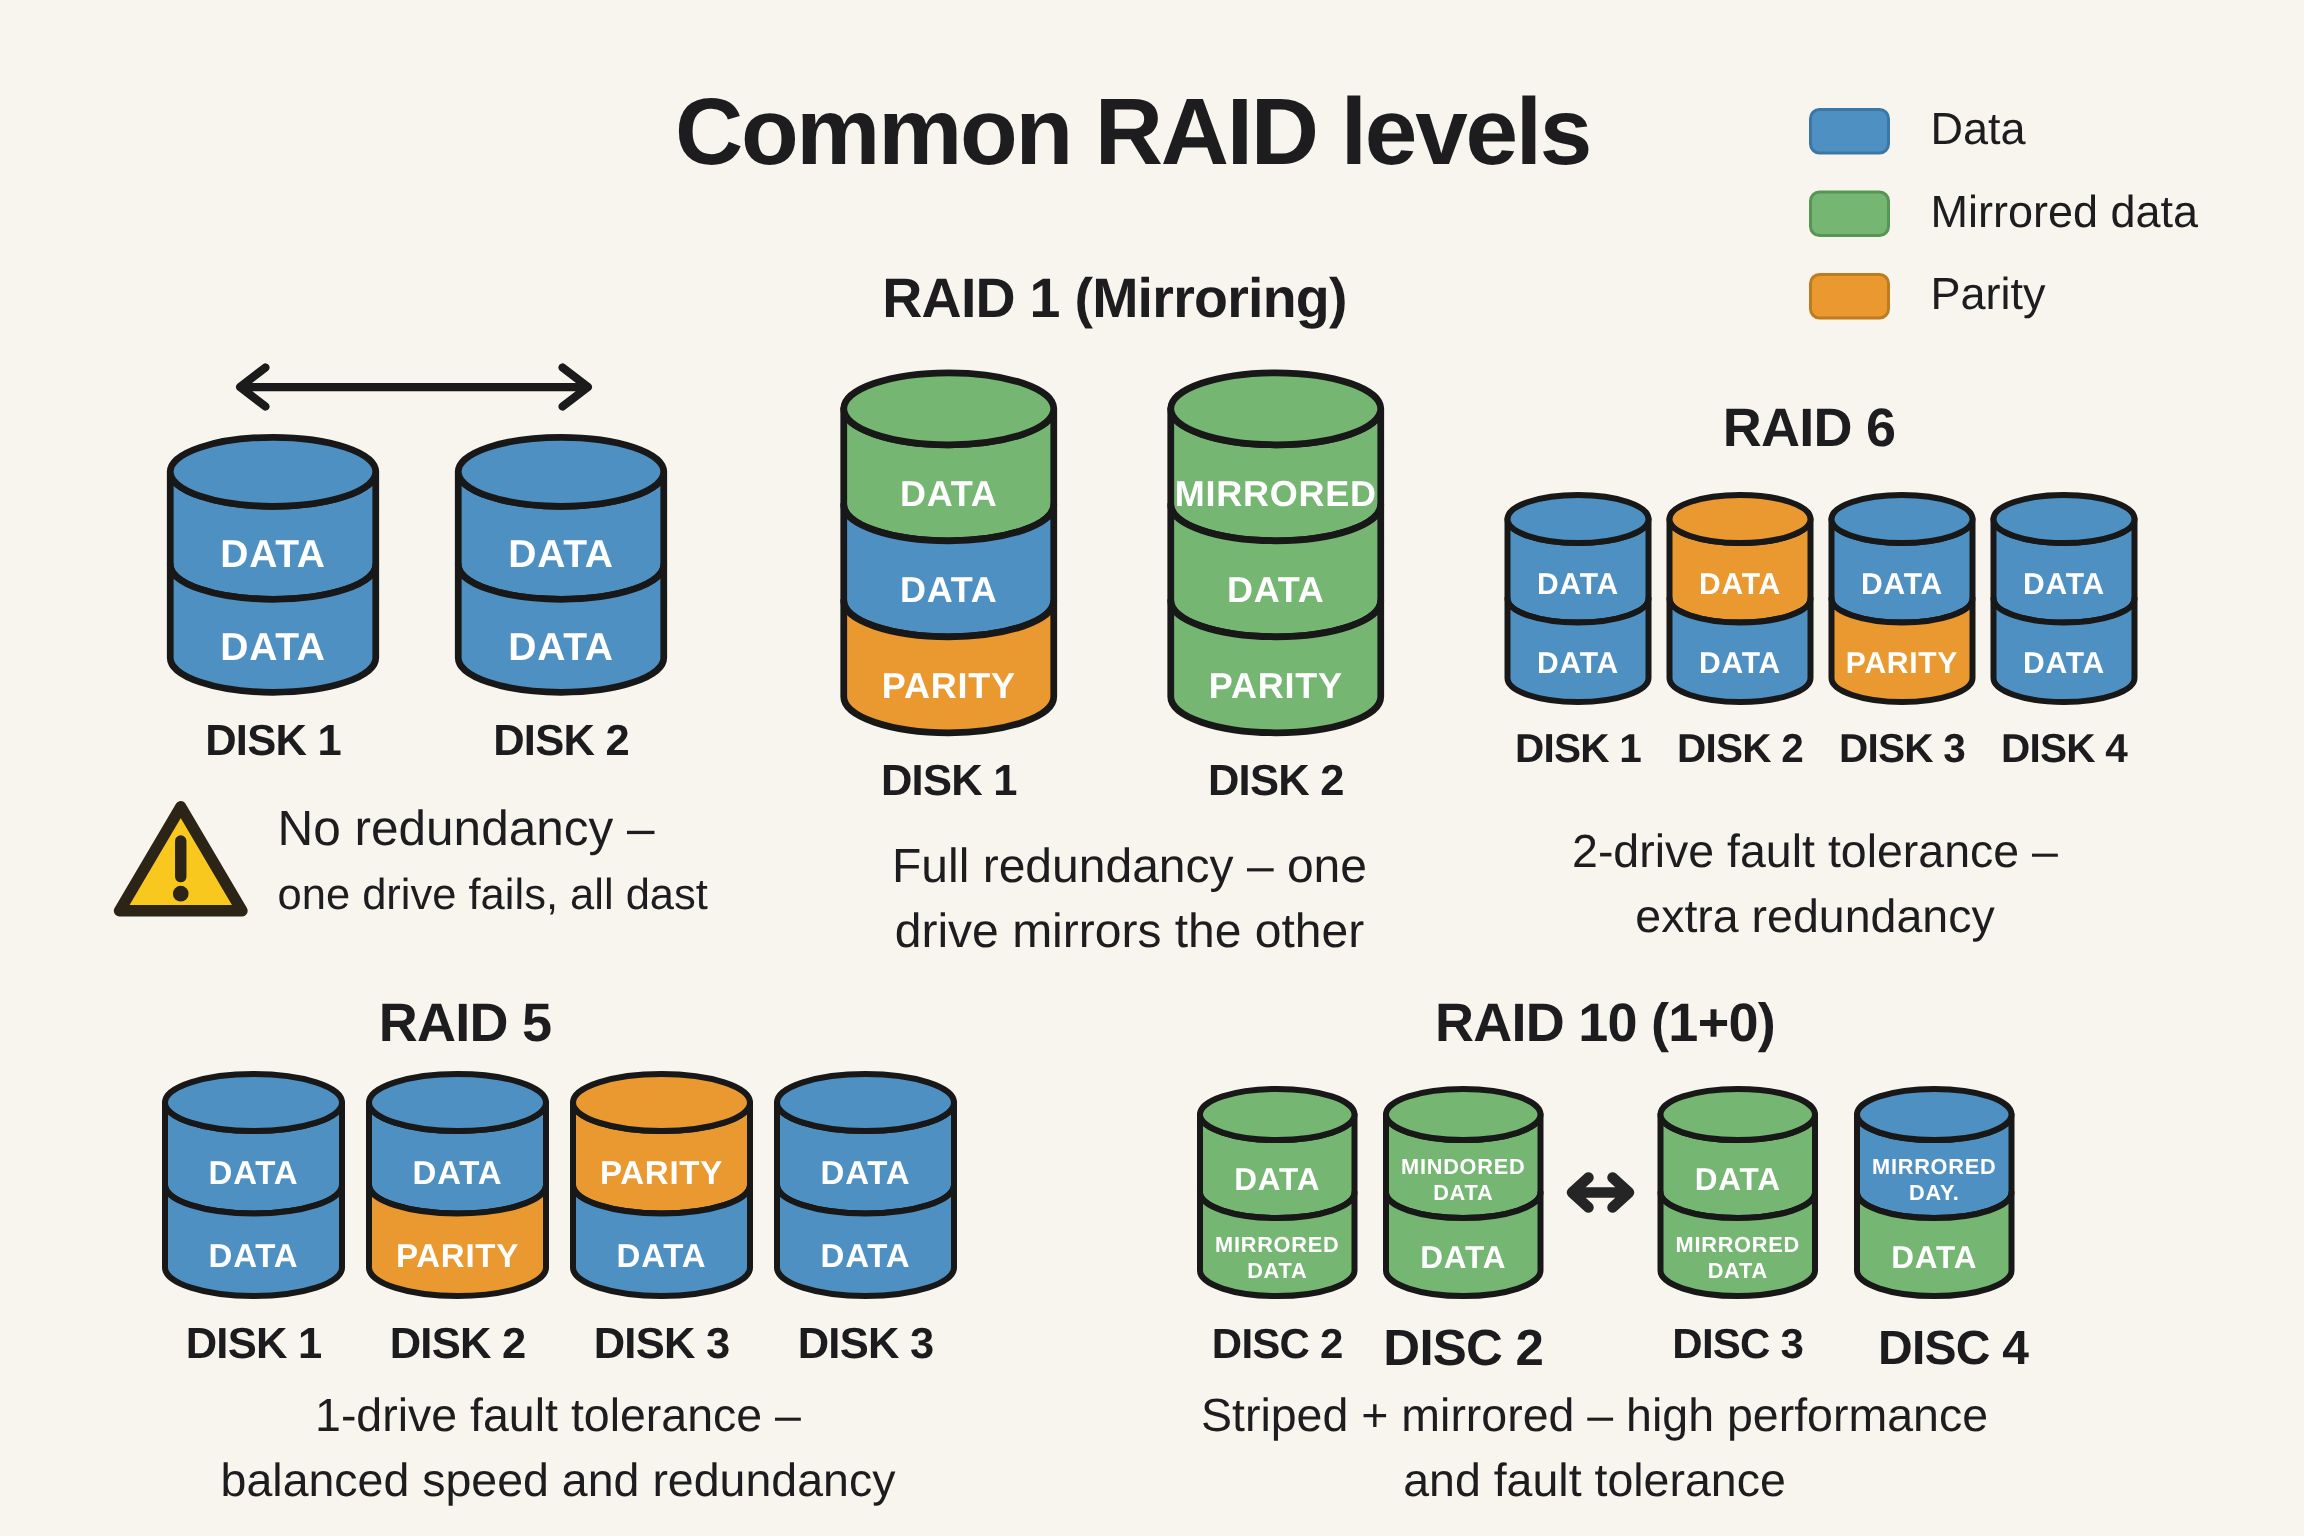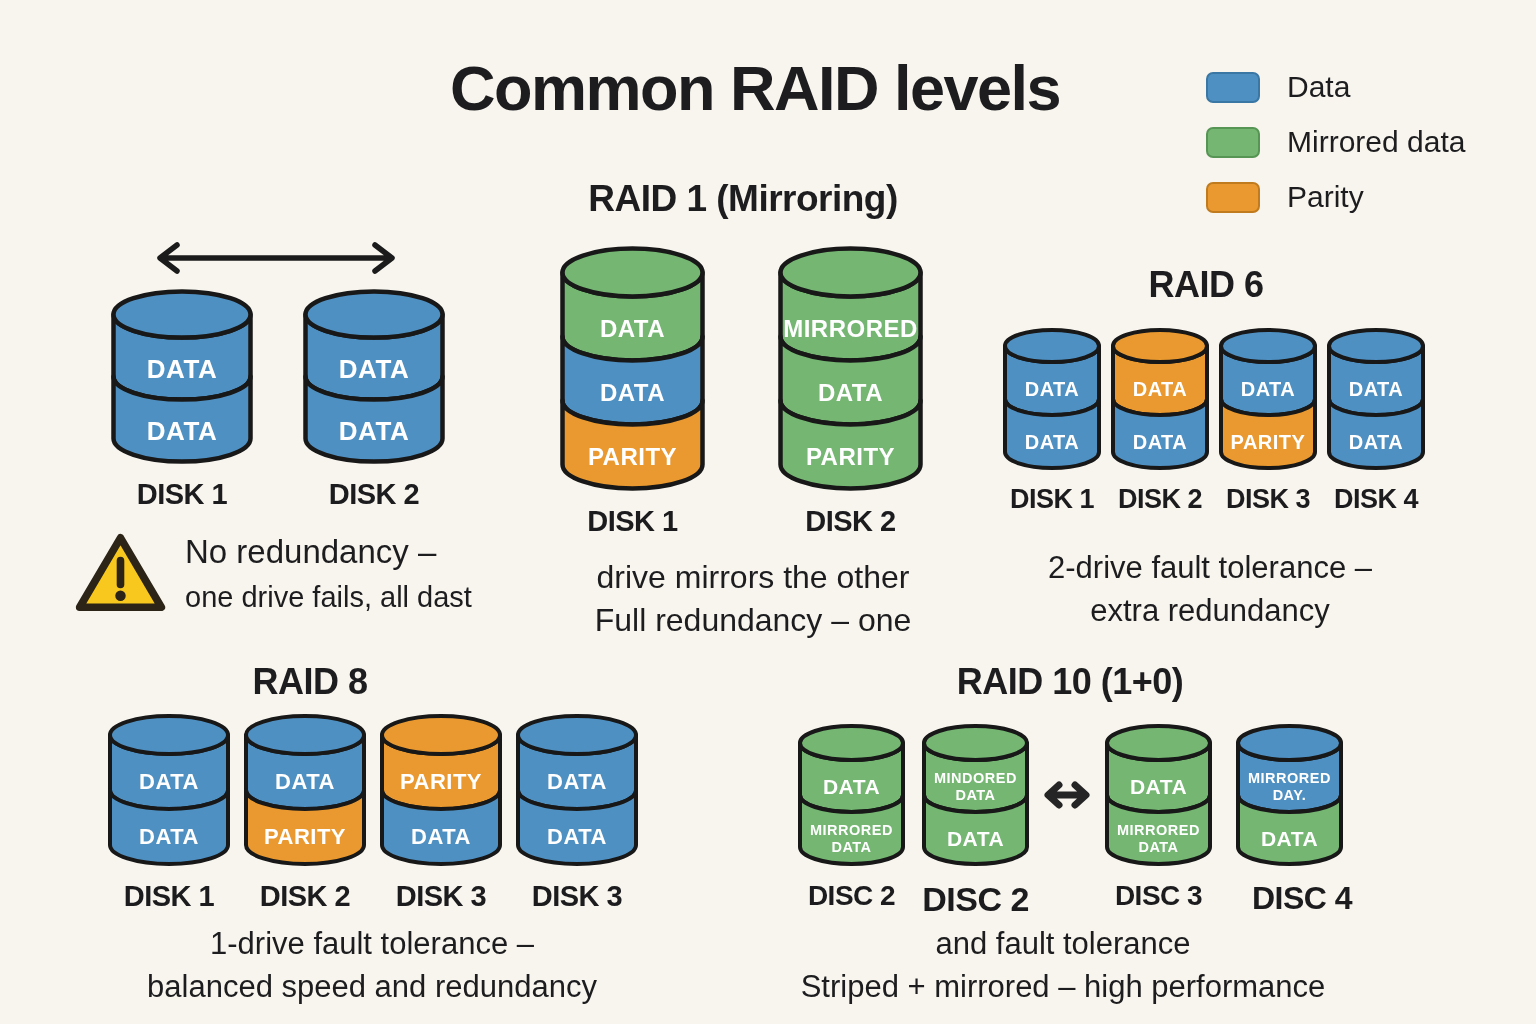--- a/index.html
+++ b/index.html
@@ -129,22 +129,22 @@
           <path d="M 4.5 156.5 A 70 24 0 0 0 144.5 156.5 L 144.5 220.5 A 70 24 0 0 1 4.5 220.5 Z" fill="#74b672" stroke="#181818" stroke-width="4.5" stroke-linejoin="round"></path>
           <ellipse cx="74.5" cy="28.5" rx="70" ry="24" fill="#74b672" stroke="#181818" stroke-width="4.5"></ellipse>
           <text x="74.5" text-anchor="middle" fill="#ffffff" font-weight="bold" font-family="&quot;Liberation Sans&quot;,sans-serif" letter-spacing="0.5" font-size="24" y="93.14">MIRRORED</text>
           <text x="74.5" text-anchor="middle" fill="#ffffff" font-weight="bold" font-family="&quot;Liberation Sans&quot;,sans-serif" letter-spacing="0.5" font-size="24" y="157.14">DATA</text>
           <text x="74.5" text-anchor="middle" fill="#ffffff" font-weight="bold" font-family="&quot;Liberation Sans&quot;,sans-serif" letter-spacing="0.5" font-size="24" y="221.14">PARITY</text>
         </svg>
         <div class="disk-label" style="font-size: 29px;">DISK 2</div>
       </div>
     </div>
   <div class="caption cap-r1">
+    <div>Full redundancy – one</div>
     <div>drive mirrors the other</div>
-    <div>Full redundancy – one</div>
   </div>
 
   <div class="sec-title t-r6">RAID 6</div>
   <div class="disk-row row-r6" style="gap: 6px;">
       <div class="disk">
         <svg width="102" height="146">
           <path d="M 4 20 A 47 16 0 0 0 98 20 L 98 73 A 47 16 0 0 1 4 73 Z" fill="#4f90c2" stroke="#181818" stroke-width="4" stroke-linejoin="round"></path>
           <path d="M 4 73 A 47 16 0 0 0 98 73 L 98 126 A 47 16 0 0 1 4 126 Z" fill="#4f90c2" stroke="#181818" stroke-width="4" stroke-linejoin="round"></path>
           <ellipse cx="51" cy="20" rx="47" ry="16" fill="#4f90c2" stroke="#181818" stroke-width="4"></ellipse>
           <text x="51" text-anchor="middle" fill="#ffffff" font-weight="bold" font-family="&quot;Liberation Sans&quot;,sans-serif" letter-spacing="0.5" font-size="20" y="69.7">DATA</text>
@@ -181,21 +181,21 @@
           <text x="51" text-anchor="middle" fill="#ffffff" font-weight="bold" font-family="&quot;Liberation Sans&quot;,sans-serif" letter-spacing="0.5" font-size="20" y="122.7">DATA</text>
         </svg>
         <div class="disk-label" style="font-size: 27px;">DISK 4</div>
       </div>
     </div>
   <div class="caption cap-r6">
     <div>2-drive fault tolerance –</div>
     <div>extra redundancy</div>
   </div>
 
-  <div class="sec-title t-r5">RAID 8</div>
+  <div class="sec-title t-r5">RAID 5</div>
   <div class="disk-row row-r5" style="gap: 10px;">
       <div class="disk">
         <svg width="126" height="156">
           <path d="M 4 23 A 59 19 0 0 0 122 23 L 122 78 A 59 19 0 0 1 4 78 Z" fill="#4f90c2" stroke="#181818" stroke-width="4" stroke-linejoin="round"></path>
           <path d="M 4 78 A 59 19 0 0 0 122 78 L 122 133 A 59 19 0 0 1 4 133 Z" fill="#4f90c2" stroke="#181818" stroke-width="4" stroke-linejoin="round"></path>
           <ellipse cx="63" cy="23" rx="59" ry="19" fill="#4f90c2" stroke="#181818" stroke-width="4"></ellipse>
           <text x="63" text-anchor="middle" fill="#ffffff" font-weight="bold" font-family="&quot;Liberation Sans&quot;,sans-serif" letter-spacing="0.5" font-size="22" y="77.42">DATA</text>
           <text x="63" text-anchor="middle" fill="#ffffff" font-weight="bold" font-family="&quot;Liberation Sans&quot;,sans-serif" letter-spacing="0.5" font-size="22" y="132.42">DATA</text>
         </svg>
         <div class="disk-label" style="font-size: 29px;">DISK 1</div>
@@ -278,17 +278,17 @@
           <path d="M 4 21 A 51.5 17 0 0 0 107 21 L 107 73 A 51.5 17 0 0 1 4 73 Z" fill="#4f90c2" stroke="#181818" stroke-width="4" stroke-linejoin="round"></path>
           <path d="M 4 73 A 51.5 17 0 0 0 107 73 L 107 125 A 51.5 17 0 0 1 4 125 Z" fill="#74b672" stroke="#181818" stroke-width="4" stroke-linejoin="round"></path>
           <ellipse cx="55.5" cy="21" rx="51.5" ry="17" fill="#4f90c2" stroke="#181818" stroke-width="4"></ellipse>
           <text x="55.5" text-anchor="middle" fill="#ffffff" font-weight="bold" font-family="&quot;Liberation Sans&quot;,sans-serif" letter-spacing="0.5" font-size="14.5"><tspan x="55.5" y="60.665">MIRRORED</tspan><tspan x="55.5" y="77.775">DAY.</tspan></text>
           <text x="55.5" text-anchor="middle" fill="#ffffff" font-weight="bold" font-family="&quot;Liberation Sans&quot;,sans-serif" letter-spacing="0.5" font-size="21" y="123.56">DATA</text>
         </svg>
         <div class="disk-label" style="font-size: 32px; margin-left: 25px;">DISC 4</div>
       </div>
     </div>
   <div class="caption cap-r10">
+    <div>Striped + mirrored – high performance</div>
     <div>and fault tolerance</div>
-    <div>Striped + mirrored – high performance</div>
   </div>
 
 </div>
 
 </body></html>

